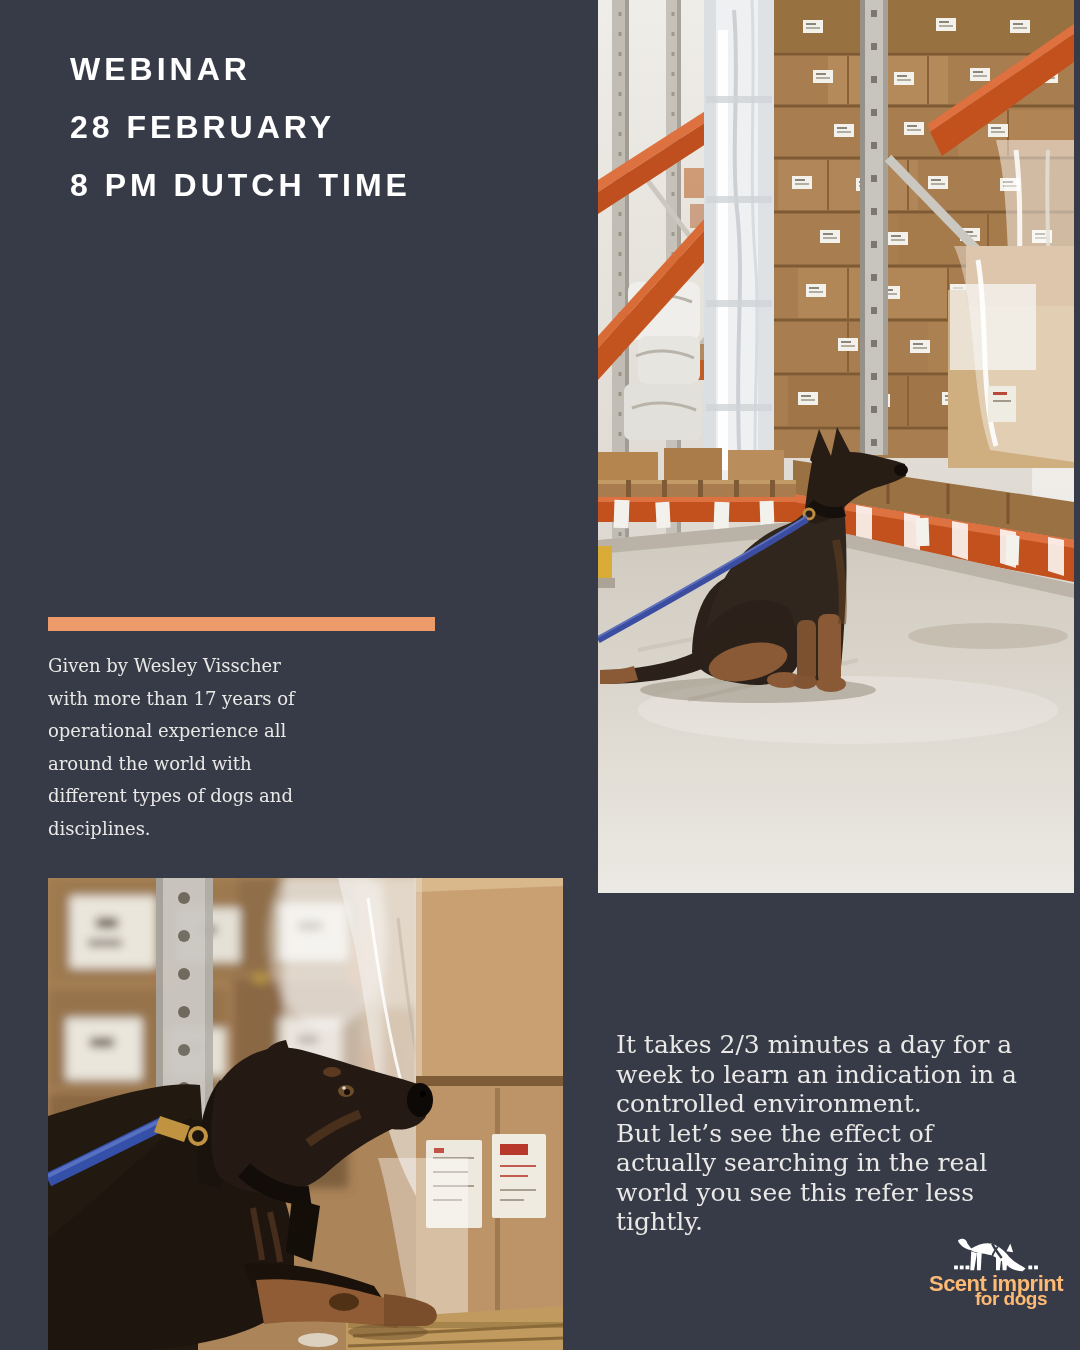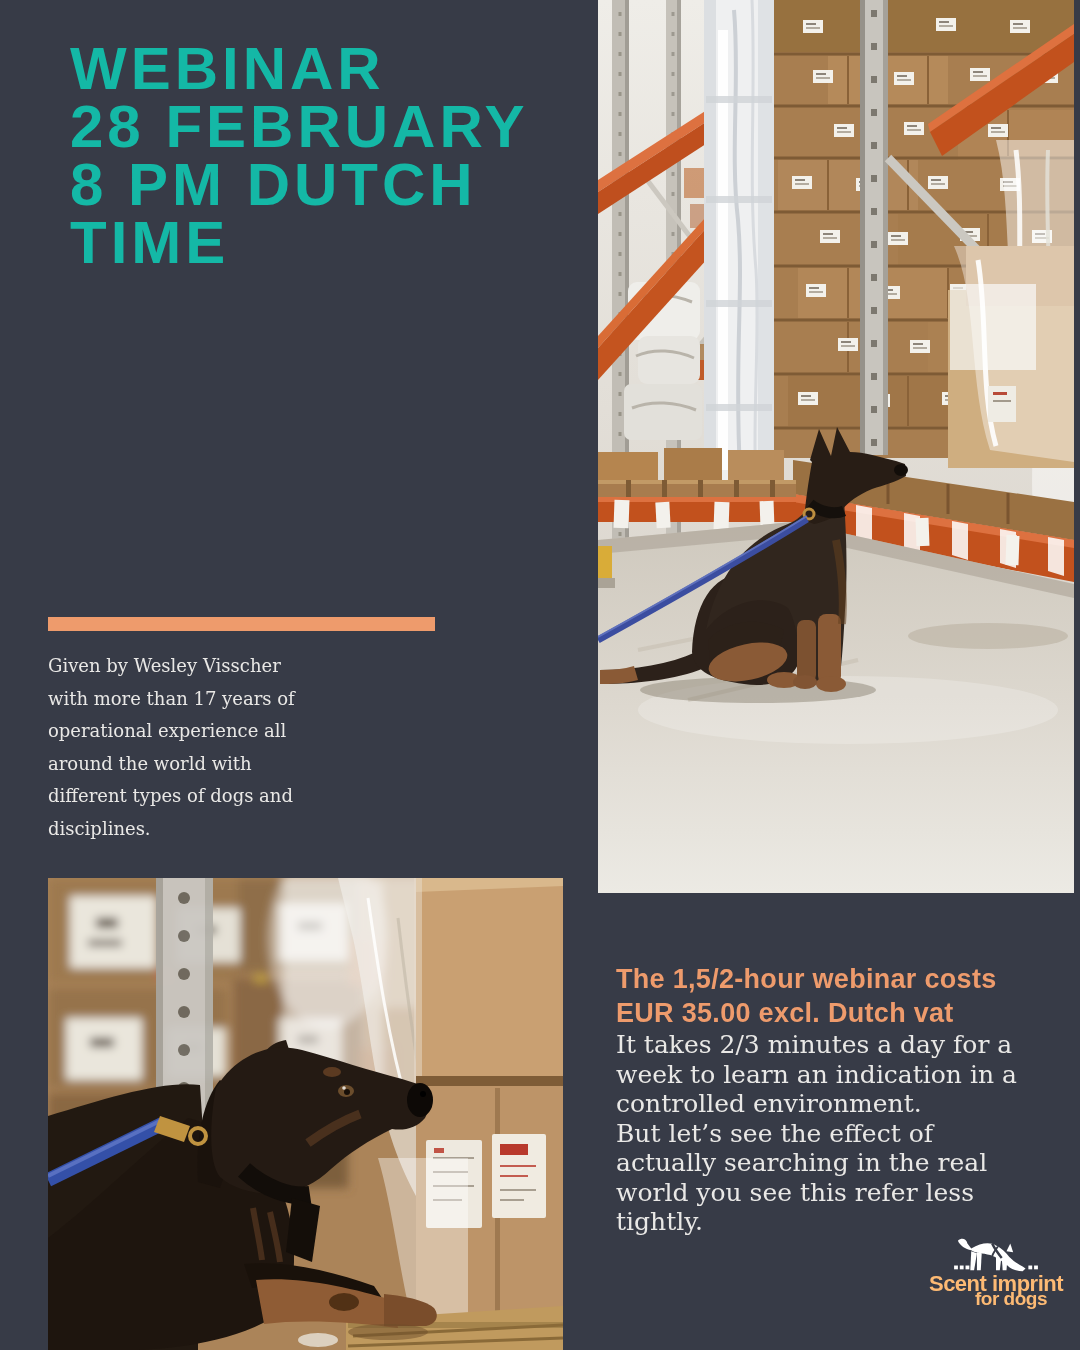--- a/index.html
+++ b/index.html
@@ -4,21 +4,21 @@
 <style>
   html,body{margin:0;padding:0;background:#22242c;}
   .poster{
     position:relative;width:1080px;height:1350px;overflow:hidden;
     background:#373b47;
     font-family:"Liberation Sans",sans-serif;
   }
   .pre{white-space:pre-line;}
   .event-heading{
     position:absolute;left:70px;top:40px;width:520px;
-    color:#14b8a6;font-size:60px;line-height:58px;font-weight:700;
+    color:#ffffff;font-size:32px;line-height:58px;font-weight:700;
     letter-spacing:4px;
   }
   .poster-title{
     position:absolute;left:56px;top:266px;width:500px;margin:0;
     color:#fdfdfd;font-size:52px;line-height:59px;font-weight:700;
     letter-spacing:0.5px;
   }
   .divider{
     position:absolute;left:48px;top:617px;width:387px;height:14px;
     background:#ee9b6c;
@@ -440,22 +440,20 @@
         <path d="M196,386 C240,382 286,394 326,408 L334,420 C292,410 240,404 204,410 Z" fill="#19110a"></path>
         <path d="M208,402 C252,398 304,410 344,422 L350,450 C306,444 254,441 216,446 Z" fill="#8f5c35"></path>
         <ellipse cx="296" cy="424" rx="15" ry="9" fill="#46290f" opacity="0.85"></ellipse>
         <path d="M336,416 C360,418 380,424 386,430 C392,438 388,446 378,448 L336,448 Z" fill="#7a4d2b"></path>
         <ellipse cx="340" cy="454" rx="40" ry="8" fill="#6e4e2a" opacity="0.5"></ellipse>
         <path d="M205,330 C208,348 212,366 214,382 M222,334 C226,352 230,368 232,384" stroke="#6e4527" stroke-width="6" opacity="0.5" fill="none"></path>
       </g>
     </svg>
   </figure>
 
-  <p class="price-highlight pre">The 1,5/2-hour webinar costs
-EUR 35.00 excl. Dutch vat</p>
 
   <p class="price-details pre">It takes 2/3 minutes a day for a
 week to learn an indication in a
 controlled environment.
 But let’s see the effect of
 actually searching in the real
 world you see this refer less
 tightly.</p>
 
   <div class="logo">

